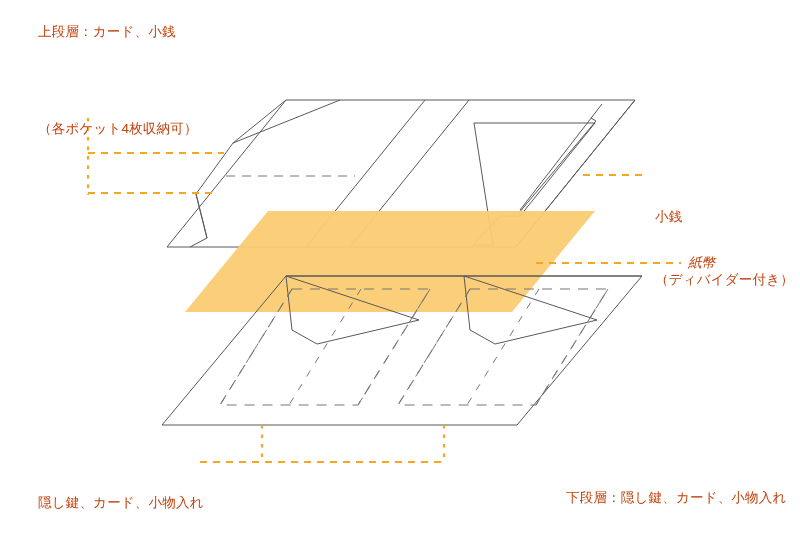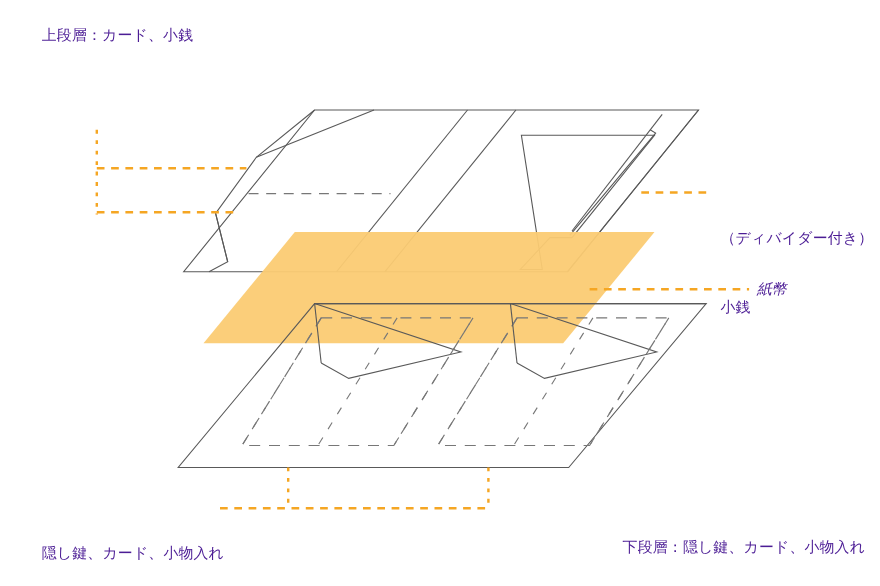--- a/index.html
+++ b/index.html
@@ -20,21 +20,21 @@
   }
   #diagram-svg {
     position: absolute;
     left: 0;
     top: 0;
     width: 800px;
     height: 533px;
   }
   .label {
     position: absolute;
-    color: #4c1d95;
+    color: #c2410c;
     font-size: 13.5px;
     line-height: 20px;
     white-space: pre;
     letter-spacing: 0.2px;
   }
   .label.two-line {
     line-height: 21px;
   }
   #label-top-layer   { left: 38px;  top: 22px; }
   #label-twin-card   { left: 38px;  top: 76px; }
@@ -112,25 +112,26 @@
 
       <line x1="200" y1="462" x2="446" y2="462" stroke-dasharray="7,6"></line>
       <line x1="262" y1="425" x2="262" y2="462" stroke-dasharray="3.5,6"></line>
       <line x1="444" y1="425" x2="444" y2="462" stroke-dasharray="3.5,6"></line>
     </g>
   </svg>
 
   <div class="label" id="label-top-layer">上段層：カード、小銭</div>
 
   <div class="label two-line" id="label-twin-card">
+    <div>（各ポケット4枚収納可）</div>
   </div>
 
   <div class="label two-line" id="label-coin">
+    <div>小銭</div>
     <div>（ディバイダー付き）</div>
-    <div>小銭</div>
   </div>
 
   <div class="label" id="label-bill">紙幣</div>
 
   <div class="label two-line" id="label-hidden">
     <div>隠し鍵、カード、小物入れ</div>
     
   </div>
 
   <div class="label" id="label-bottom-layer">下段層：隠し鍵、カード、小物入れ</div>

